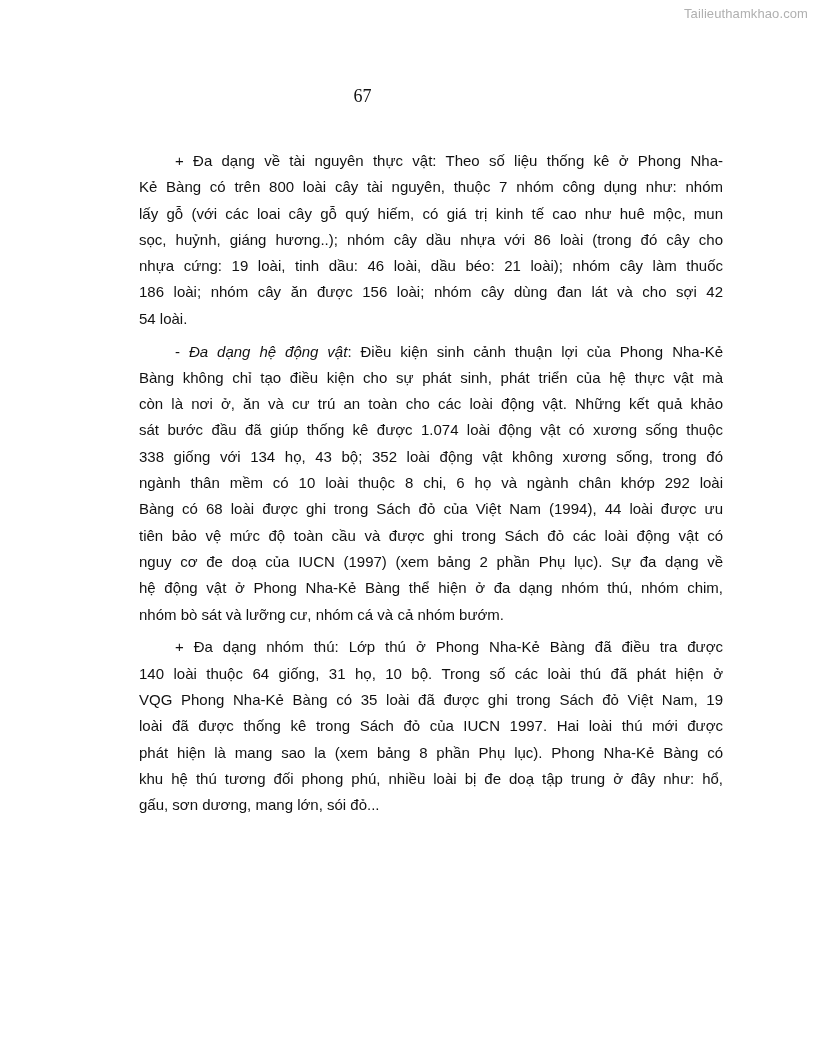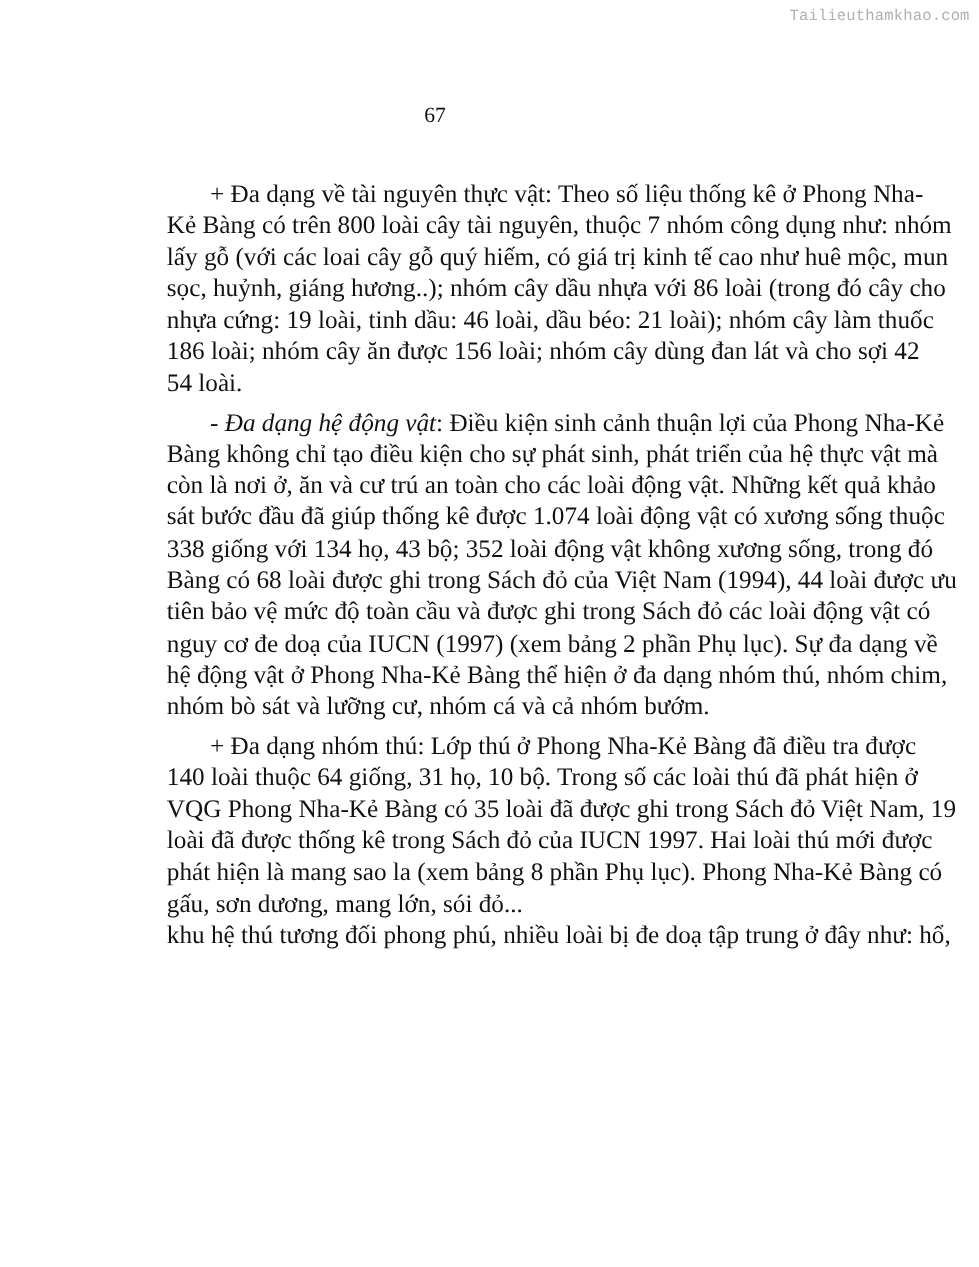--- a/index.html
+++ b/index.html
@@ -1,28 +1,28 @@
 <!DOCTYPE html>
 <html><head>
 <meta charset="utf-8">
 <style>
   html, body { margin: 0; padding: 0; background: #ffffff; }
   body { width: 816px; height: 1056px; position: relative; overflow: hidden; }
   .watermark {
     position: absolute; right: 8px; top: 6px;
-    font-family: Liberation Mono, monospace; font-size: 13px;
+    font-family: Liberation Sans, sans-serif; font-size: 13px;
     color: #b0b0b0; letter-spacing: 0.1px;
   }
   .page-number {
     position: absolute; left: 0; width: 725px; top: 86px; text-align: center;
     font-family: "Liberation Serif", serif; font-size: 18px; color: #111;
   }
   .body-text {
     position: absolute; left: 139px; width: 584px; top: 148px;
-    font-family: Liberation Serif, serif; font-size: 21px; color: #111;
+    font-family: Liberation Sans, sans-serif; font-size: 15px; color: #111;
   }
   .line {
     height: 26.3px; line-height: 26.3px; white-space: nowrap;
     text-align: justify; text-align-last: justify;
   }
   .line.indent { padding-left: 36px; }
   .line.last { text-align-last: left; }
   .line.gap { margin-top: 6.5px; }
   em { font-style: italic; }
 </style>
@@ -44,30 +44,31 @@
     <div class="line">186 loài; nhóm cây ăn được 156 loài; nhóm cây dùng đan lát và cho sợi 42</div>
     <div class="line last">54 loài.</div>
   </div>
 
   <div>
     <div class="line indent gap"><span>- </span><em>Đa dạng hệ động vật</em><span>: Điều kiện sinh cảnh thuận lợi của Phong Nha-Kẻ</span></div>
     <div class="line">Bàng không chỉ tạo điều kiện cho sự phát sinh, phát triển của hệ thực vật mà</div>
     <div class="line">còn là nơi ở, ăn và cư trú an toàn cho các loài động vật. Những kết quả khảo</div>
     <div class="line">sát bước đầu đã giúp thống kê được 1.074 loài động vật có xương sống thuộc</div>
     <div class="line">338 giống với 134 họ, 43 bộ; 352 loài động vật không xương sống, trong đó</div>
+    <div class="line">ngành thân mềm có 10 loài thuộc 8 chi, 6 họ và ngành chân khớp 292 loài</div>
     <div class="line">Bàng có 68 loài được ghi trong Sách đỏ của Việt Nam (1994), 44 loài được ưu</div>
     <div class="line">tiên bảo vệ mức độ toàn cầu và được ghi trong Sách đỏ các loài động vật có</div>
     <div class="line">nguy cơ đe doạ của IUCN (1997) (xem bảng 2 phần Phụ lục). Sự đa dạng về</div>
     <div class="line">hệ động vật ở Phong Nha-Kẻ Bàng thể hiện ở đa dạng nhóm thú, nhóm chim,</div>
     <div class="line last">nhóm bò sát và lưỡng cư, nhóm cá và cả nhóm bướm.</div>
   </div>
 
   <div>
     <div class="line indent gap">+ Đa dạng nhóm thú: Lớp thú ở Phong Nha-Kẻ Bàng đã điều tra được</div>
     <div class="line">140 loài thuộc 64 giống, 31 họ, 10 bộ. Trong số các loài thú đã phát hiện ở</div>
     <div class="line">VQG Phong Nha-Kẻ Bàng có 35 loài đã được ghi trong Sách đỏ Việt Nam, 19</div>
     <div class="line">loài đã được thống kê trong Sách đỏ của IUCN 1997. Hai loài thú mới được</div>
     <div class="line">phát hiện là mang sao la (xem bảng 8 phần Phụ lục). Phong Nha-Kẻ Bàng có</div>
+    <div class="line">khu hệ thú tương đối phong phú, nhiều loài bị đe doạ tập trung ở đây như: hổ,</div>
     <div class="line last">gấu, sơn dương, mang lớn, sói đỏ...</div>
-    <div class="line">khu hệ thú tương đối phong phú, nhiều loài bị đe doạ tập trung ở đây như: hổ,</div>
   </div>
 
 </div>
 
 </body></html>

